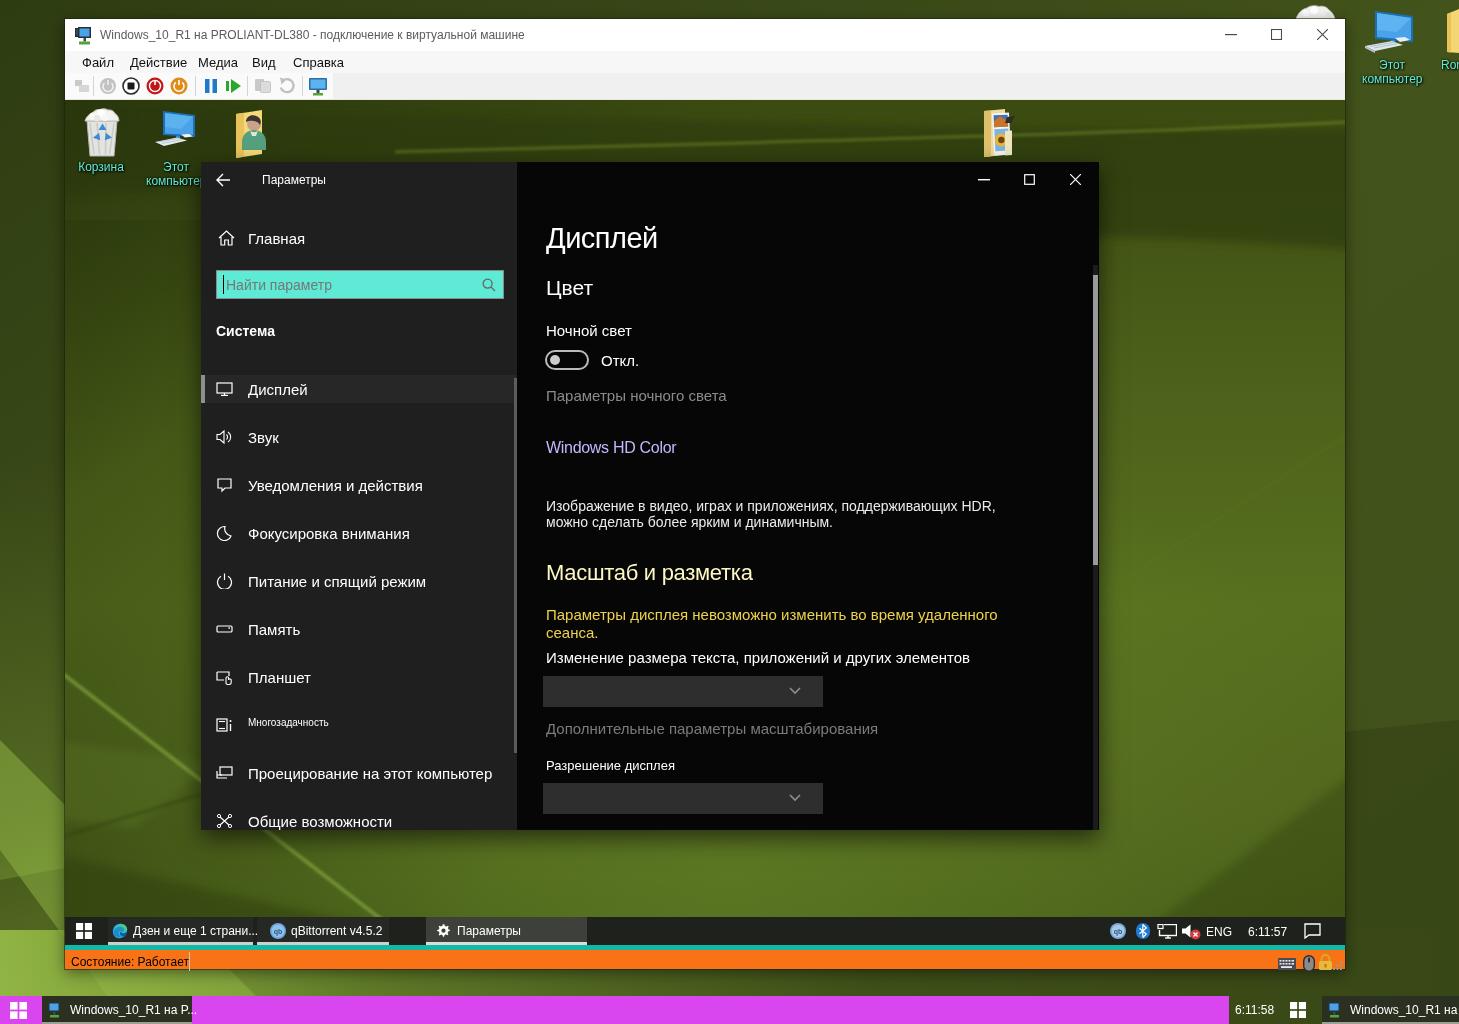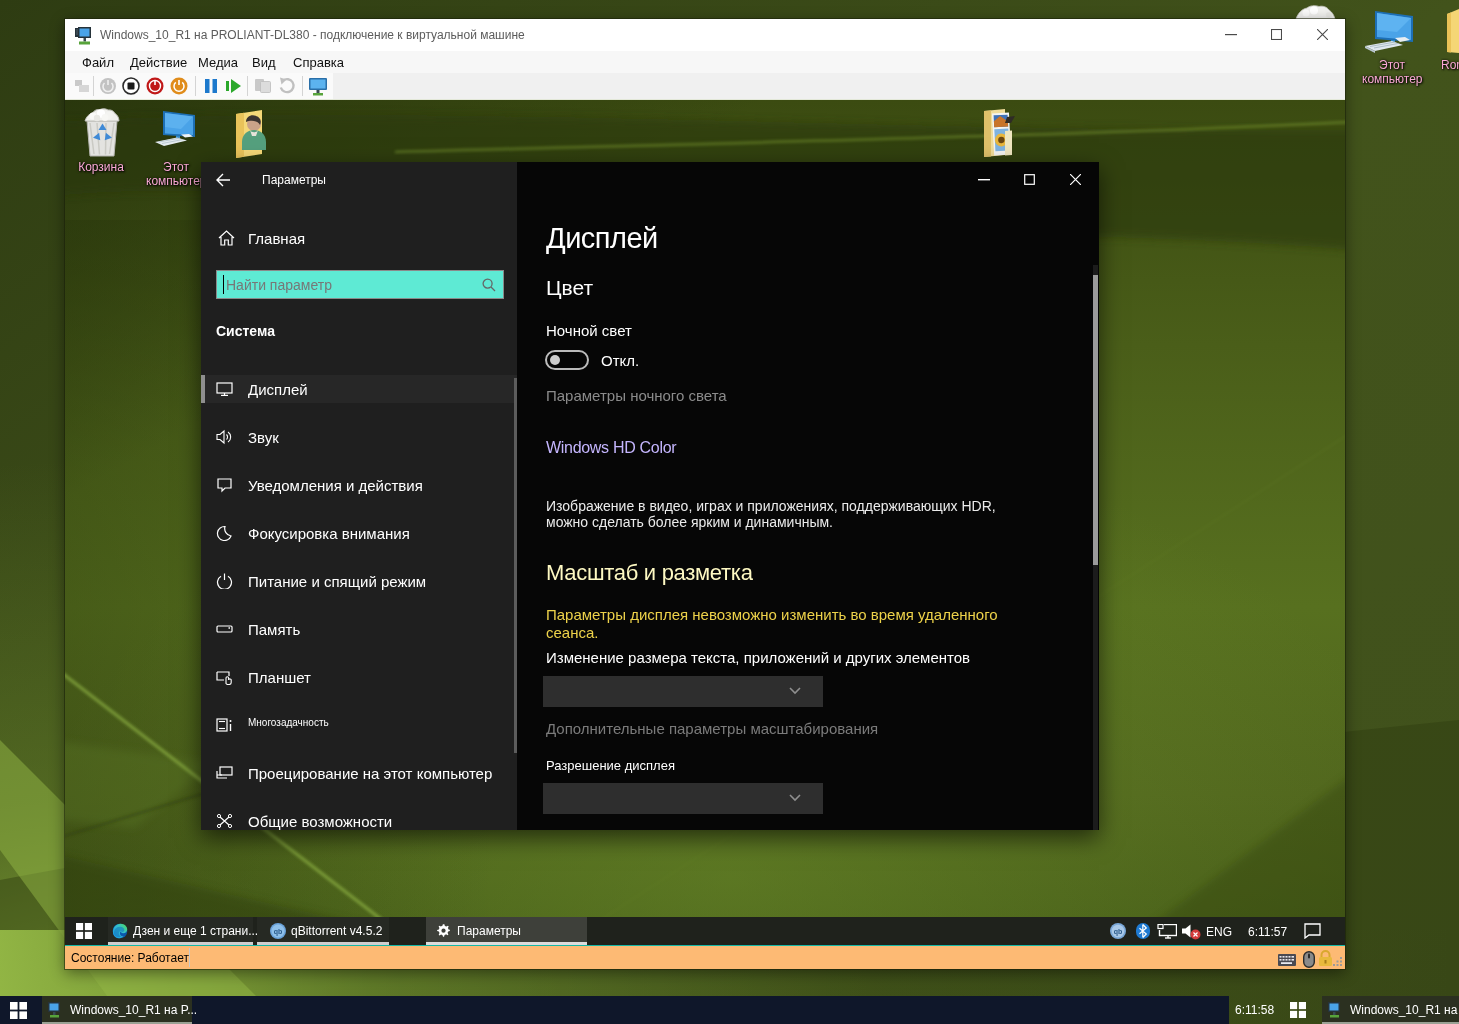--- a/index.html
+++ b/index.html
@@ -1,18 +1,18 @@
 <!DOCTYPE html>
 <html><head><meta charset="utf-8">
 <style>
   * { margin:0; padding:0; box-sizing:border-box; }
   html,body { width:1459px; height:1024px; overflow:hidden; }
   body { position:relative; font-family:"Liberation Sans", sans-serif; background:#3c4c17; }
   .abs { position:absolute; }
-  .lbl { color:#f9a8d4; font-size:12px; text-align:center; text-shadow:1px 1px 2px #000, 0 0 3px #000; line-height:14px; }
+  .lbl { color:#5eead4; font-size:12px; text-align:center; text-shadow:1px 1px 2px #000, 0 0 3px #000; line-height:14px; }
 </style></head>
 <body>
 
 <svg class="abs" style="left:0px;top:0px" width="1459" height="1024" viewBox="0 0 1459 1024">
   <defs>
     <linearGradient id="hbase" x1="0" y1="0" x2="1" y2="1">
       <stop offset="0" stop-color="#2e3c12"></stop>
       <stop offset="0.5" stop-color="#42531b"></stop>
       <stop offset="1" stop-color="#40511c"></stop>
     </linearGradient>
@@ -57,21 +57,21 @@
   <polygon points="33,30 43,29 48,32 38,34" fill="#e8eef2"></polygon>
 </svg>
 <div class="abs lbl" style="left:1362px;top:58px;width:60px">Этот<br>компьютер</div>
 
 <svg class="abs" style="left:1447px;top:8px" width="12" height="46" viewBox="0 0 12 46">
   <polygon points="0,6 12,1 12,45 0,44" fill="#f5d675"></polygon>
   <polygon points="0,6 4,4.4 4,44.4 0,44" fill="#eac257"></polygon>
 </svg>
 <div class="abs lbl" style="left:1441px;top:58px;width:18px;overflow:hidden;white-space:nowrap;text-align:left">Roman</div>
 
-<div class="abs" style="left:0px;top:996px;width:1229px;height:28px;background:#0f172a">
+<div class="abs" style="left:0px;top:996px;width:1229px;height:28px;background:#d946ef">
   <svg class="abs" style="left:10px;top:6px" width="17" height="17" viewBox="0 0 17 17" fill="#fff">
     <rect x="0" y="0" width="7.6" height="7.6"></rect>
       <rect x="9.4" y="0" width="7.6" height="7.6"></rect>
     <rect x="0" y="9.4" width="7.6" height="7.6"></rect>
       <rect x="9.4" y="9.4" width="7.6" height="7.6"></rect>
   </svg>
   <div class="abs" style="left:42px;top:0px;width:150px;height:28px;background:#2b3020;border-bottom:2px solid #9aa194"></div>
   <svg class="abs" style="left:47px;top:5px" width="18" height="18" viewBox="0 0 18 18">
     <rect x="1" y="1" width="12" height="10" fill="#26323a"></rect>
     <rect x="2.5" y="2.5" width="9" height="7" fill="#4aa3e8"></rect>
@@ -490,21 +490,21 @@
       <path d="M12.5,9.5 L16.5,13.5 M16.5,9.5 L12.5,13.5" stroke="#fff" stroke-width="1.2"></path>
     </svg>
     <div class="abs" style="left:1141px;top:8px;color:#fff;font-size:12px">ENG</div>
     <div class="abs" style="left:1183px;top:8px;color:#fff;font-size:12px">6:11:57</div>
     <svg class="abs" style="left:1239px;top:6px" width="17" height="16" viewBox="0 0 17 16">
       <path d="M1,1 L16,1 L16,12 L5,12 L1,15 L1,1 Z" fill="none" stroke="#fff" stroke-width="1.3"></path>
     </svg>
     </div>
   </div>
 
-  <div class="abs" style="left:0px;top:926px;width:1280px;height:24px;background:#fdba74;border-top:1px solid #14b8a6">
+  <div class="abs" style="left:0px;top:926px;width:1280px;height:24px;background:#f97316;border-top:5px solid #14b8a6">
     <div class="abs" style="left:6px;top:5px;color:#000;font-size:12px">Состояние: Работает</div>
     <div class="abs" style="left:124px;top:2px;width:1px;height:19px;background:#c9c9c9"></div>
     <svg class="abs" style="left:1213px;top:8px" width="18" height="12" viewBox="0 0 18 12">
       <rect x="0" y="0" width="18" height="12" rx="1" fill="#4a4a52"></rect>
       <g fill="#e8e8ee">
         <rect x="1.5" y="2" width="2" height="1.6"></rect>
           <rect x="4.5" y="2" width="2" height="1.6"></rect>
           <rect x="7.5" y="2" width="2" height="1.6"></rect>
           <rect x="10.5" y="2" width="2" height="1.6"></rect>
           <rect x="13.5" y="2" width="2.5" height="1.6"></rect>

